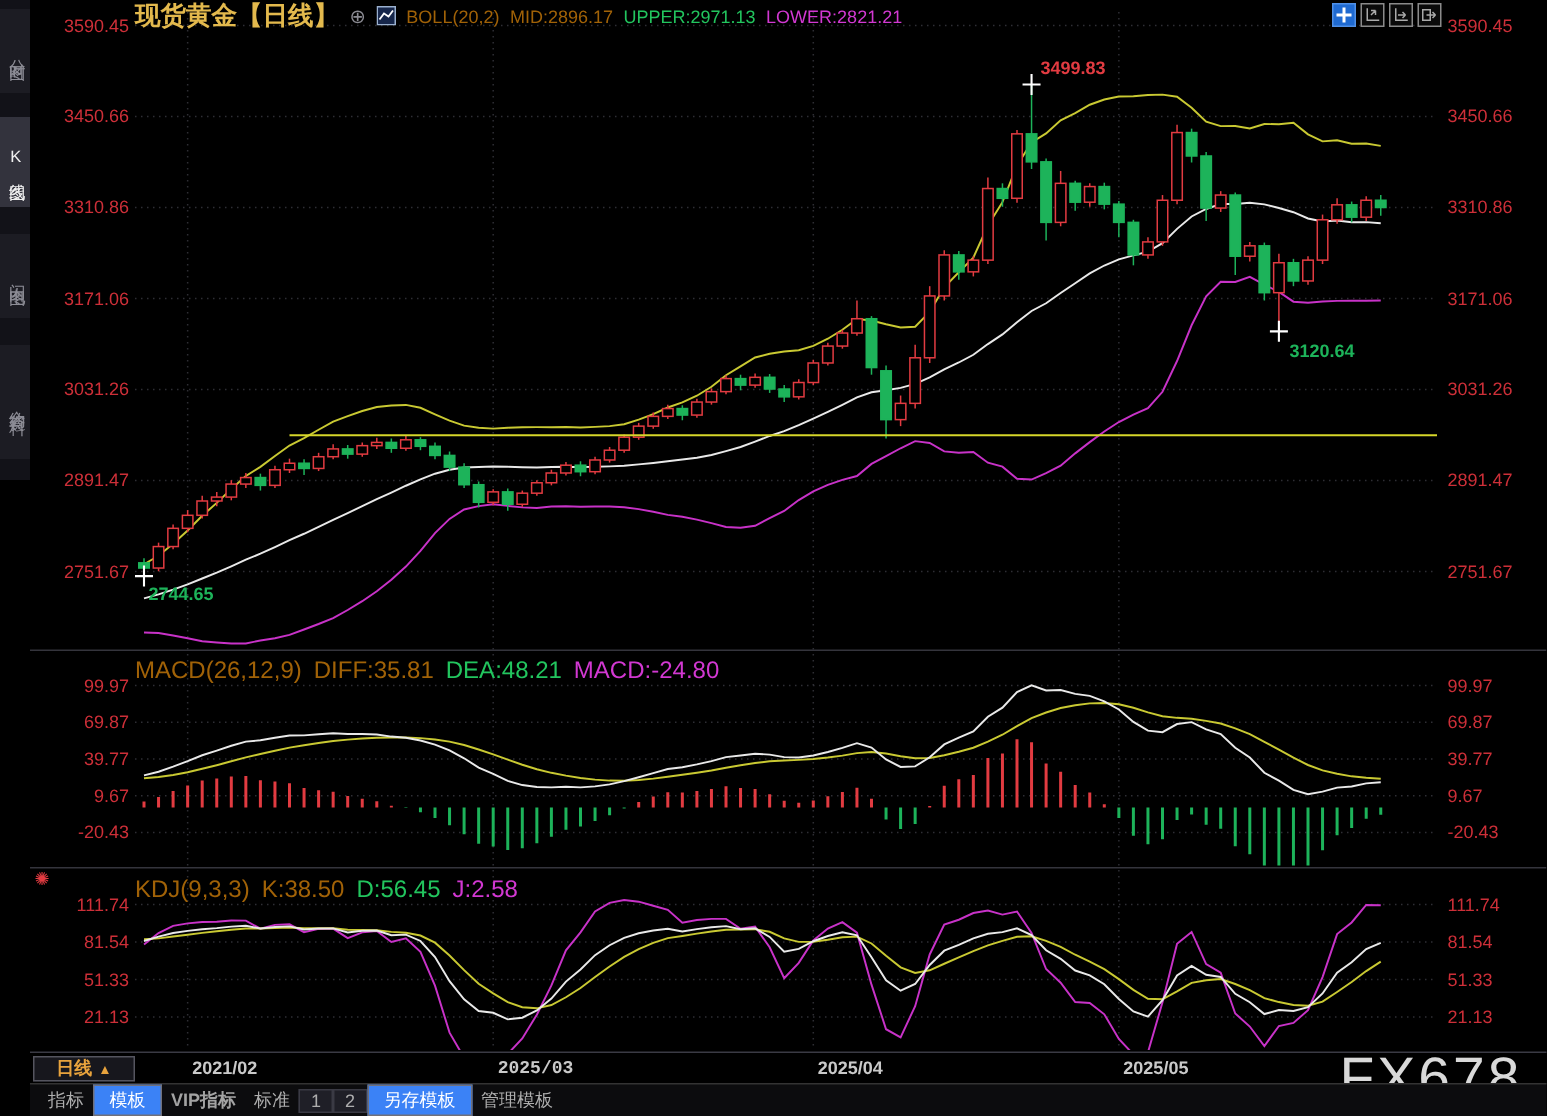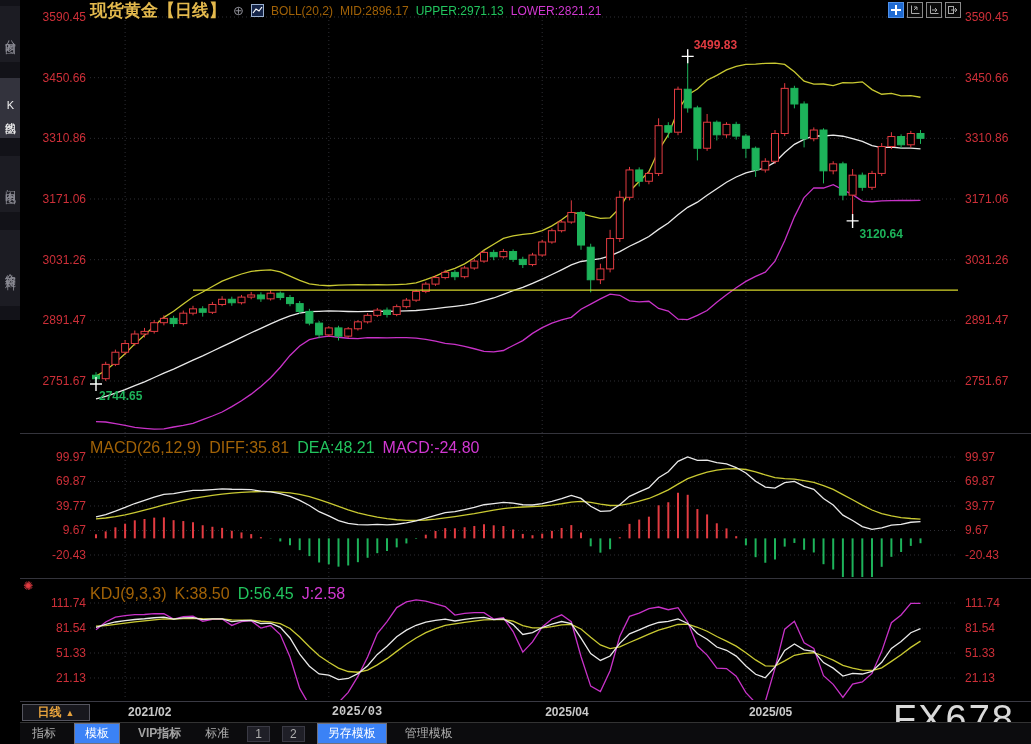--- a/index.html
+++ b/index.html
@@ -27,21 +27,21 @@
   
   #time-row{position:absolute;left:20px;top:701px;width:1011px;height:21px;background:#000;border-top:1px solid #3a3a44}
   #period-box{position:absolute;left:2px;top:2px;width:68px;height:17px;border:1px solid #55555f;background:#17171d;
     display:flex;align-items:center;justify-content:center;gap:4px;color:#e8a33d;font-weight:bold;font-size:12px;cursor:pointer}
   .tri{font-size:9px;color:#e8a33d}
   .month-lb{position:absolute;top:3px;color:#c9c9c9;font-size:12px;font-weight:bold}
   
   #wm{position:absolute;left:893px;top:698px;font-size:38px;color:#e5e5e5;letter-spacing:2px;opacity:.95}
   
   #btm{position:absolute;left:20px;top:722px;width:1011px;height:22px;background:#0c0c0e;border-top:1px solid #333;
-    display:flex;align-items:center;gap:12px;padding-left:6px;font-size:12px}
+    display:flex;align-items:center;padding-left:6px;font-size:12px}
   .bt{color:#aeaeae;padding:1px 6px;cursor:pointer}
   .bt.raised{background:#3b82f6;border:1px solid #70707a;color:#fff;padding:1px 10px}
   .bt.vip{color:#a3a3a3;font-weight:bold}
   .bt.num{background:#1f1f27;border:1px solid #3a3a44;padding:0 7px}
   svg text{font-family:"Liberation Sans","DejaVu Sans",sans-serif}
 </style>
 </head>
 <body>
 
 <svg id="chart" width="1031" height="744" style="position:absolute;left:0;top:0">

